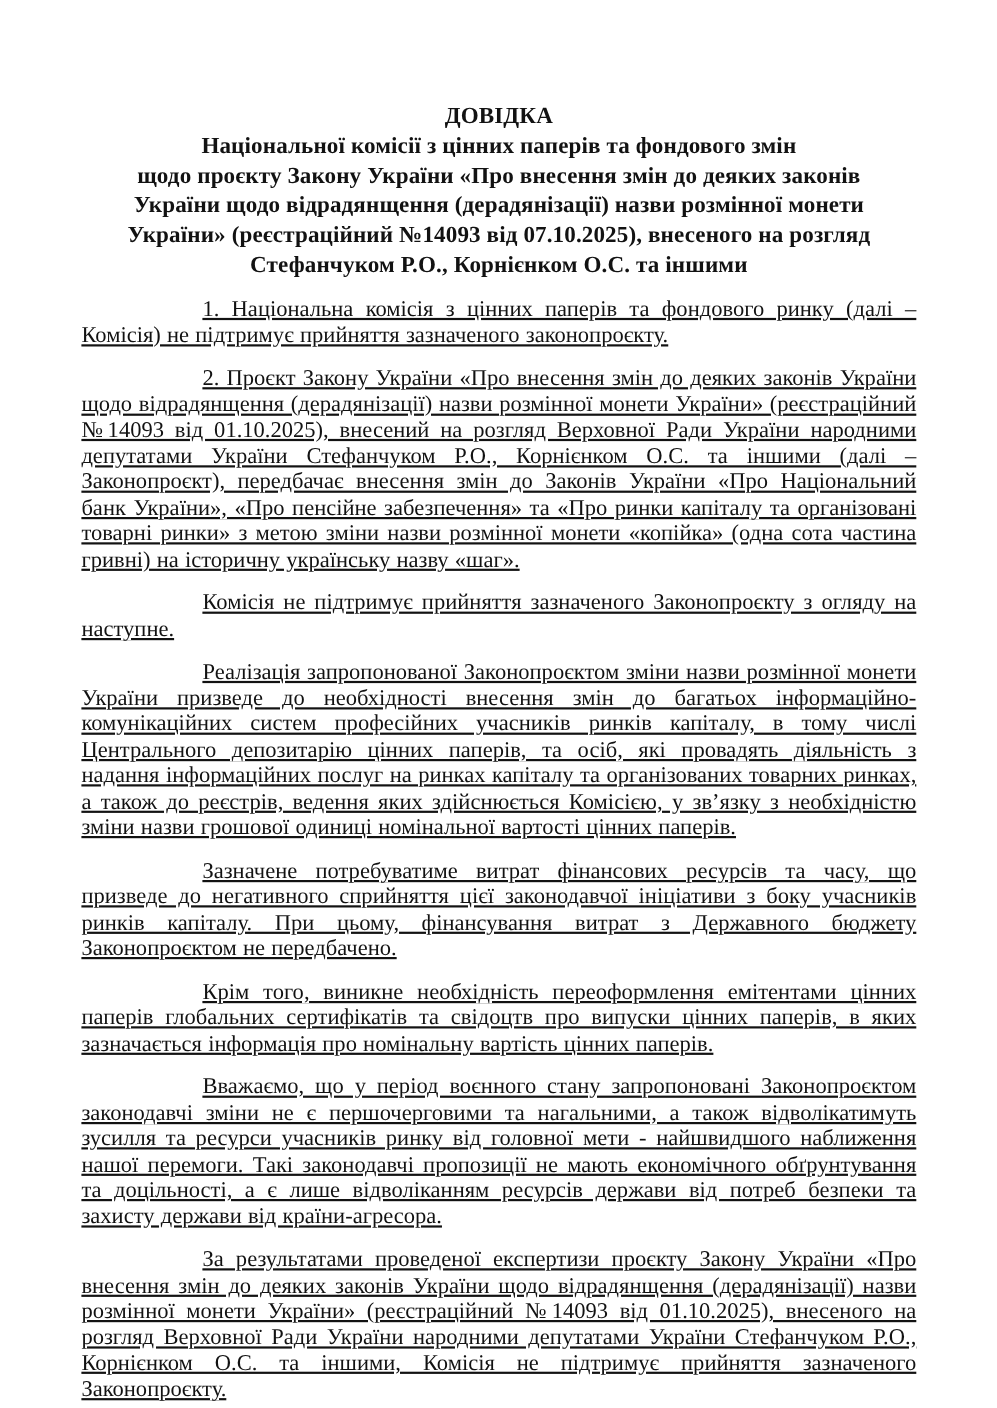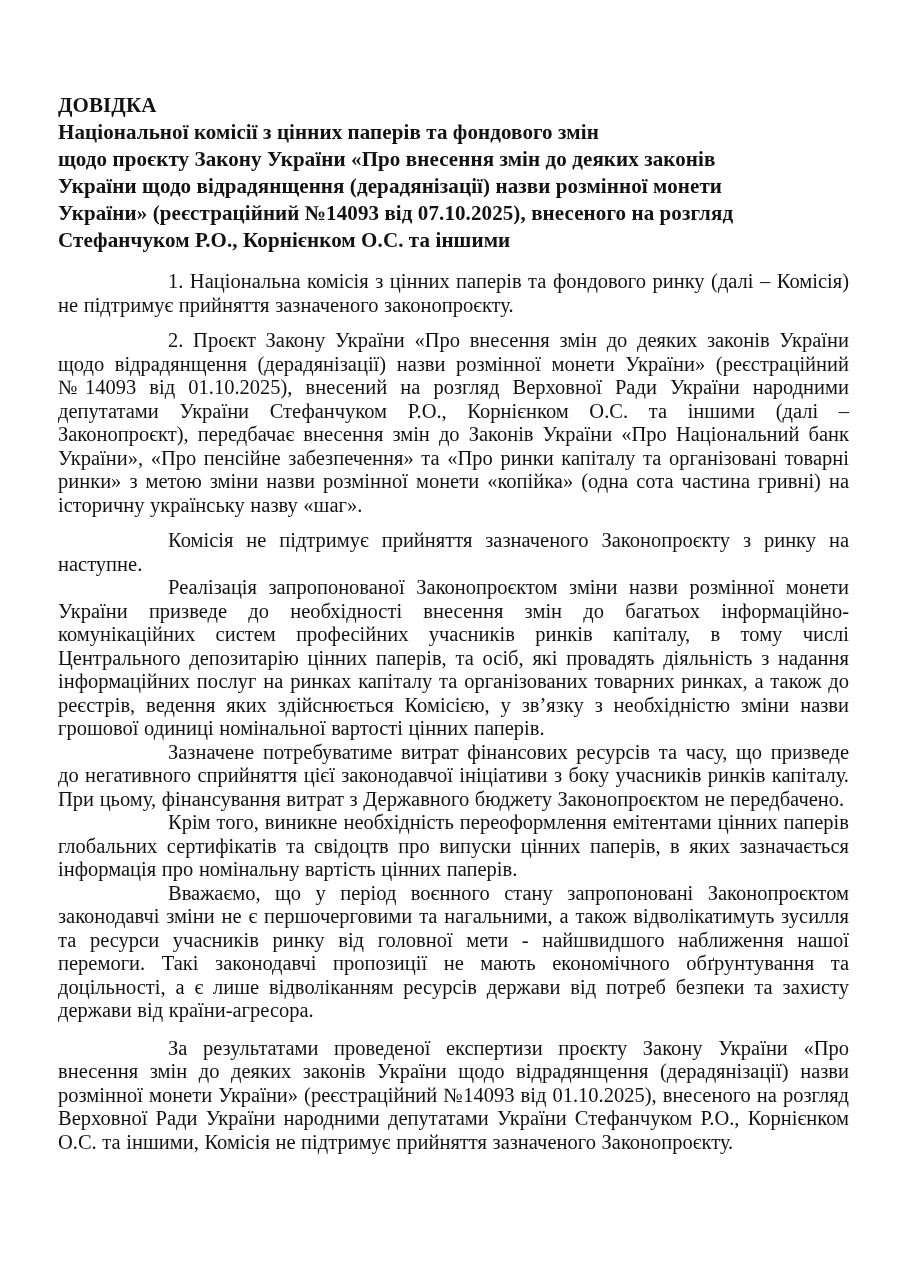--- a/index.html
+++ b/index.html
@@ -20,37 +20,38 @@
     background: #ffffff;
     overflow: hidden;
   }
   .content {
     position: absolute;
     left: 58px;
     top: 92px;
     width: 791px;
   }
   .heading {
-    text-align: left;
+    text-align: center;
     font-weight: bold;
     font-size: 21px;
     line-height: 27px;
     margin-bottom: 16px;
     letter-spacing: 0.1px;
   }
   .heading .h-line {
     white-space: nowrap;
   }
   .para {
-    margin: 0;
+    margin: 16px;
     text-align: justify;
     font-size: 20.5px;
     line-height: 23.5px;
     text-indent: 110px;
     word-spacing: 0.5px;
+    text-decoration: underline;
   }
   .para.gap-after {
     margin-bottom: 12px;
   }
   .para.gap-before {
     margin-top: 14px;
   }
 </style>
 </head>
 <body>
@@ -62,21 +63,21 @@
       <div class="h-line">ДОВІДКА</div>
       <div class="h-line">Національної комісії з цінних паперів та фондового змін</div>
       <div class="h-line">щодо проєкту Закону України «Про внесення змін до деяких законів</div>
       <div class="h-line">України щодо відрадянщення (дерадянізації) назви розмінної монети</div>
       <div class="h-line">України» (реєстраційний №14093 від 07.10.2025), внесеного на розгляд</div>
       <div class="h-line">Стефанчуком Р.О., Корнієнком О.С. та іншими</div>
     </div>
 
     <p class="para gap-after">1. Національна комісія з цінних паперів та фондового ринку (далі – Комісія) не підтримує прийняття зазначеного законопроєкту.</p>
     <p class="para gap-after">2. Проєкт Закону України «Про внесення змін до деяких законів України щодо відрадянщення (дерадянізації) назви розмінної монети України» (реєстраційний №14093 від 01.10.2025), внесений на розгляд Верховної Ради України народними депутатами України Стефанчуком Р.О., Корнієнком О.С. та іншими (далі – Законопроєкт), передбачає внесення змін до Законів України «Про Національний банк України», «Про пенсійне забезпечення» та «Про ринки капіталу та організовані товарні ринки» з метою зміни назви розмінної монети «копійка» (одна сота частина гривні) на історичну українську назву «шаг».</p>
-    <p class="para">Комісія не підтримує прийняття зазначеного Законопроєкту з ринку на наступне.</p>
+    <p class="para">Комісія не підтримує прийняття зазначеного Законопроєкту з огляду на наступне.</p>
     <p class="para">Реалізація запропонованої Законопроєктом зміни назви розмінної монети України призведе до необхідності внесення змін до багатьох інформаційно-комунікаційних систем професійних учасників ринків капіталу, в тому числі Центрального депозитарію цінних паперів, та осіб, які провадять діяльність з надання інформаційних послуг на ринках капіталу та організованих товарних ринках, а також до реєстрів, ведення яких здійснюється Комісією, у зв’язку з необхідністю зміни назви грошової одиниці номінальної вартості цінних паперів.</p>
     <p class="para">Зазначене потребуватиме витрат фінансових ресурсів та часу, що призведе до негативного сприйняття цієї законодавчої ініціативи з боку учасників ринків капіталу. При цьому, фінансування витрат з Державного бюджету Законопроєктом не передбачено.</p>
     <p class="para">Крім того, виникне необхідність переоформлення емітентами цінних паперів глобальних сертифікатів та свідоцтв про випуски цінних паперів, в яких зазначається інформація про номінальну вартість цінних паперів.</p>
     <p class="para">Вважаємо, що у період воєнного стану запропоновані Законопроєктом законодавчі зміни не є першочерговими та нагальними, а також відволікатимуть зусилля та ресурси учасників ринку від головної мети - найшвидшого наближення нашої перемоги. Такі законодавчі пропозиції не мають економічного обґрунтування та доцільності, а є лише відволіканням ресурсів держави від потреб безпеки та захисту держави від країни-агресора.</p>
     <p class="para gap-before">За результатами проведеної експертизи проєкту Закону України «Про внесення змін до деяких законів України щодо відрадянщення (дерадянізації) назви розмінної монети України» (реєстраційний №14093 від 01.10.2025), внесеного на розгляд Верховної Ради України народними депутатами України Стефанчуком Р.О., Корнієнком О.С. та іншими, Комісія не підтримує прийняття зазначеного Законопроєкту.</p>
 
   </div>
 </div>
 
 </body></html>

